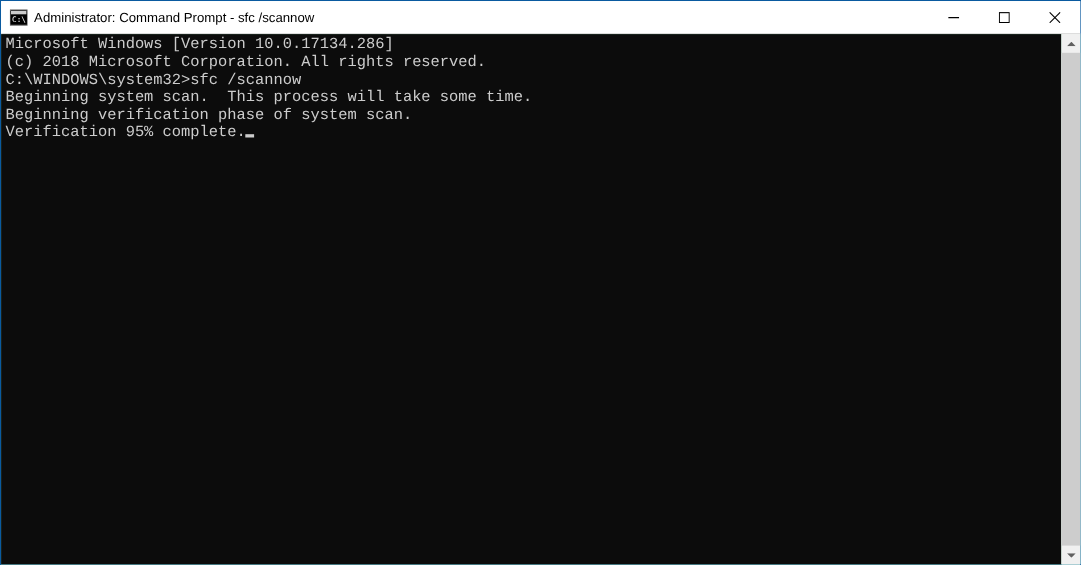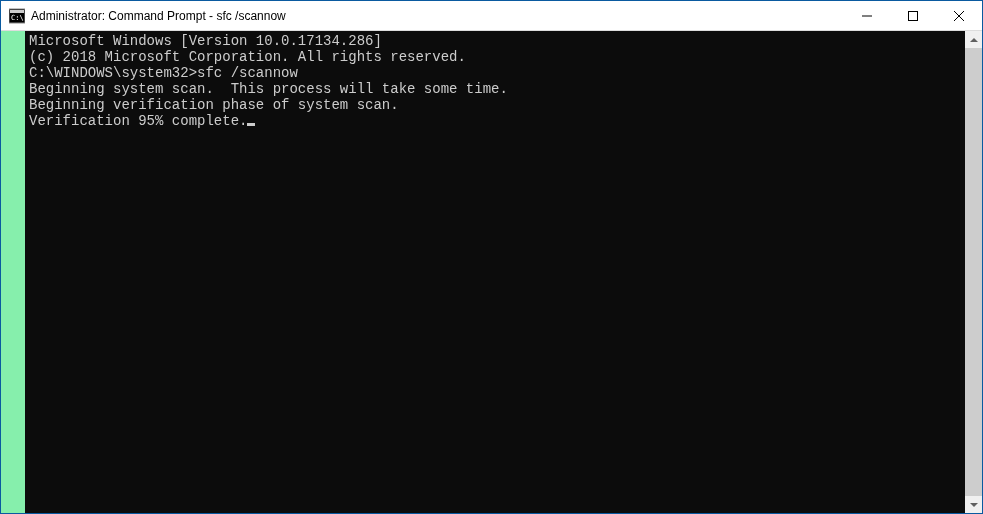--- a/index.html
+++ b/index.html
@@ -64,21 +64,20 @@
     }
     .titlebar-btn svg {
       width: 10px;
       height: 10px;
     }
     .terminal-wrap {
       flex: 1;
       display: flex;
       background: #86efac;
       min-height: 0;
-      padding-left: 24px;
     }
     .terminal {
       flex: 1;
       background: #0c0c0c;
       color: #cccccc;
       font-family: Consolas, "Courier New", monospace;
       font-size: 14px;
       line-height: 16px;
       padding: 2px 0 0 4px;
       white-space: pre;

